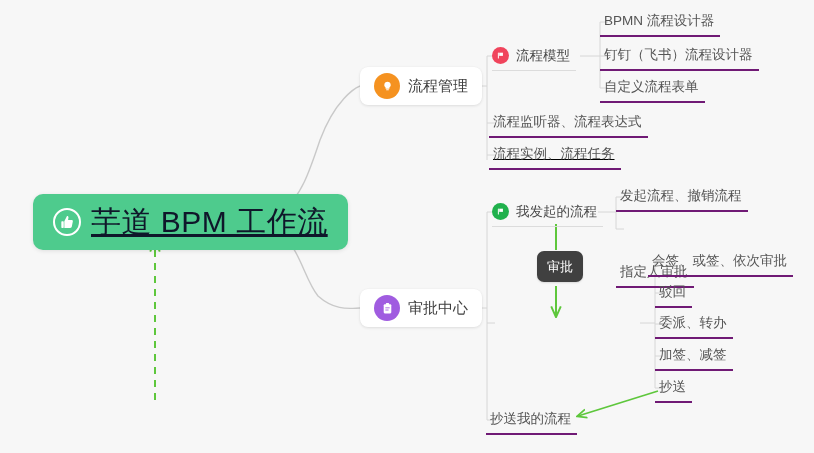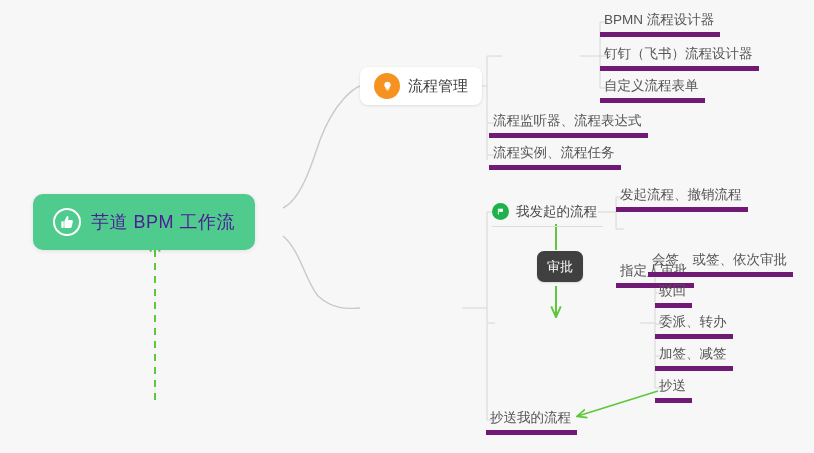--- a/index.html
+++ b/index.html
@@ -22,26 +22,26 @@
     box-shadow:0 1px 3px rgba(0,0,0,.10), 0 0 0 .5px rgba(0,0,0,.02);
     padding:0 14px;height:38px;text-align:right;
   }
 
   .root{
     background:#4ecb8d;border-radius:10px;
     height:56px;padding:0 20px;
     box-shadow:0 1px 4px rgba(0,0,0,.10);
   }
   .root .label{
-    color:#4c1d95;font-size:18px;letter-spacing:.5px;white-space:nowrap;
+    color:#0f172a;font-size:30px;letter-spacing:.5px;white-space:nowrap;text-decoration:underline;
   }
 
   .leaf{
     height:30px;padding:0 6px 0 4px;background:transparent;
-    border-bottom:5px solid #701a75;
+    border-bottom:2px solid #701a75;
   }
   .leaf .label{color:#555;font-size:13.5px;white-space:nowrap;}
 
   .card .label{color:#3d3d3d;font-size:15px;white-space:nowrap;}
   .mid .label{color:#4a4a4a;font-size:13.5px;white-space:nowrap;}
 
   .mid{height:30px;padding:0 6px 0 0;background:transparent;border-bottom:1px solid #dcdcdc;}
 
   
   .ic{flex:0 0 auto;display:inline-flex;align-items:center;justify-content:center;border-radius:50%;margin-right:8px;}
@@ -137,38 +137,58 @@
   <div class="node card" style="left:360px;top:67px;">
     <span class="ic big ic-orange">
       <svg width="13" height="13" viewBox="0 0 24 24">
         <path d="M12 3a6 6 0 0 0-3.6 10.8V16h7.2v-2.2A6 6 0 0 0 12 3z" fill="#fff"></path>
         <rect x="9.4" y="17" width="5.2" height="2" rx="1" fill="#fff"></rect>
       </svg>
     </span>
     <span class="label">流程管理</span>
   </div>
 
+  <div class="node mid" style="left:492px;top:41px;">
+    <span class="ic sm ic-pink">
+      <svg width="9" height="9" viewBox="0 0 24 24">
+        <rect x="5" y="4" width="2.6" height="16" rx="1" fill="#fff"></rect>
+        <path d="M8.5 4.5h10v8.5h-10z" fill="#fff"></path>
+      </svg>
+    </span>
+    <span class="label">流程模型</span>
+  </div>
 
   <div class="node leaf" style="left:600px;top:7px;">
     <span class="label">BPMN 流程设计器</span>
   </div>
   <div class="node leaf" style="left:600px;top:41px;">
     <span class="label">钉钉（飞书）流程设计器</span>
   </div>
   <div class="node leaf" style="left:600px;top:73px;">
     <span class="label">自定义流程表单</span>
   </div>
 
   <div class="node leaf" style="left:489px;top:108px;">
     <span class="label">流程监听器、流程表达式</span>
   </div>
-  <div class="node leaf" style="left:489px;top:140px;">
+  <div class="node leaf" style="left:489px;top:140px;text-decoration:underline;">
     <span class="label">流程实例、流程任务</span>
   </div>
 
+  <div class="node card" style="left:360px;top:289px;">
+    <span class="ic big ic-purple">
+      <svg width="13" height="13" viewBox="0 0 24 24">
+        <rect x="5" y="4" width="14" height="17" rx="2" fill="#fff"></rect>
+        <rect x="9" y="2" width="6" height="3.4" rx="1.2" fill="#fff"></rect>
+        <rect x="8" y="10" width="8" height="1.6" fill="#a05ce0"></rect>
+        <rect x="8" y="14" width="6" height="1.6" fill="#a05ce0"></rect>
+      </svg>
+    </span>
+    <span class="label">审批中心</span>
+  </div>
 
   <div class="node mid" style="left:492px;top:197px;">
     <span class="ic sm ic-green">
       <svg width="9" height="9" viewBox="0 0 24 24">
         <rect x="5" y="4" width="2.6" height="16" rx="1" fill="#fff"></rect>
         <path d="M8.5 4.5h10v8.5h-10z" fill="#fff"></path>
       </svg>
     </span>
     <span class="label">我发起的流程</span>
   </div>

